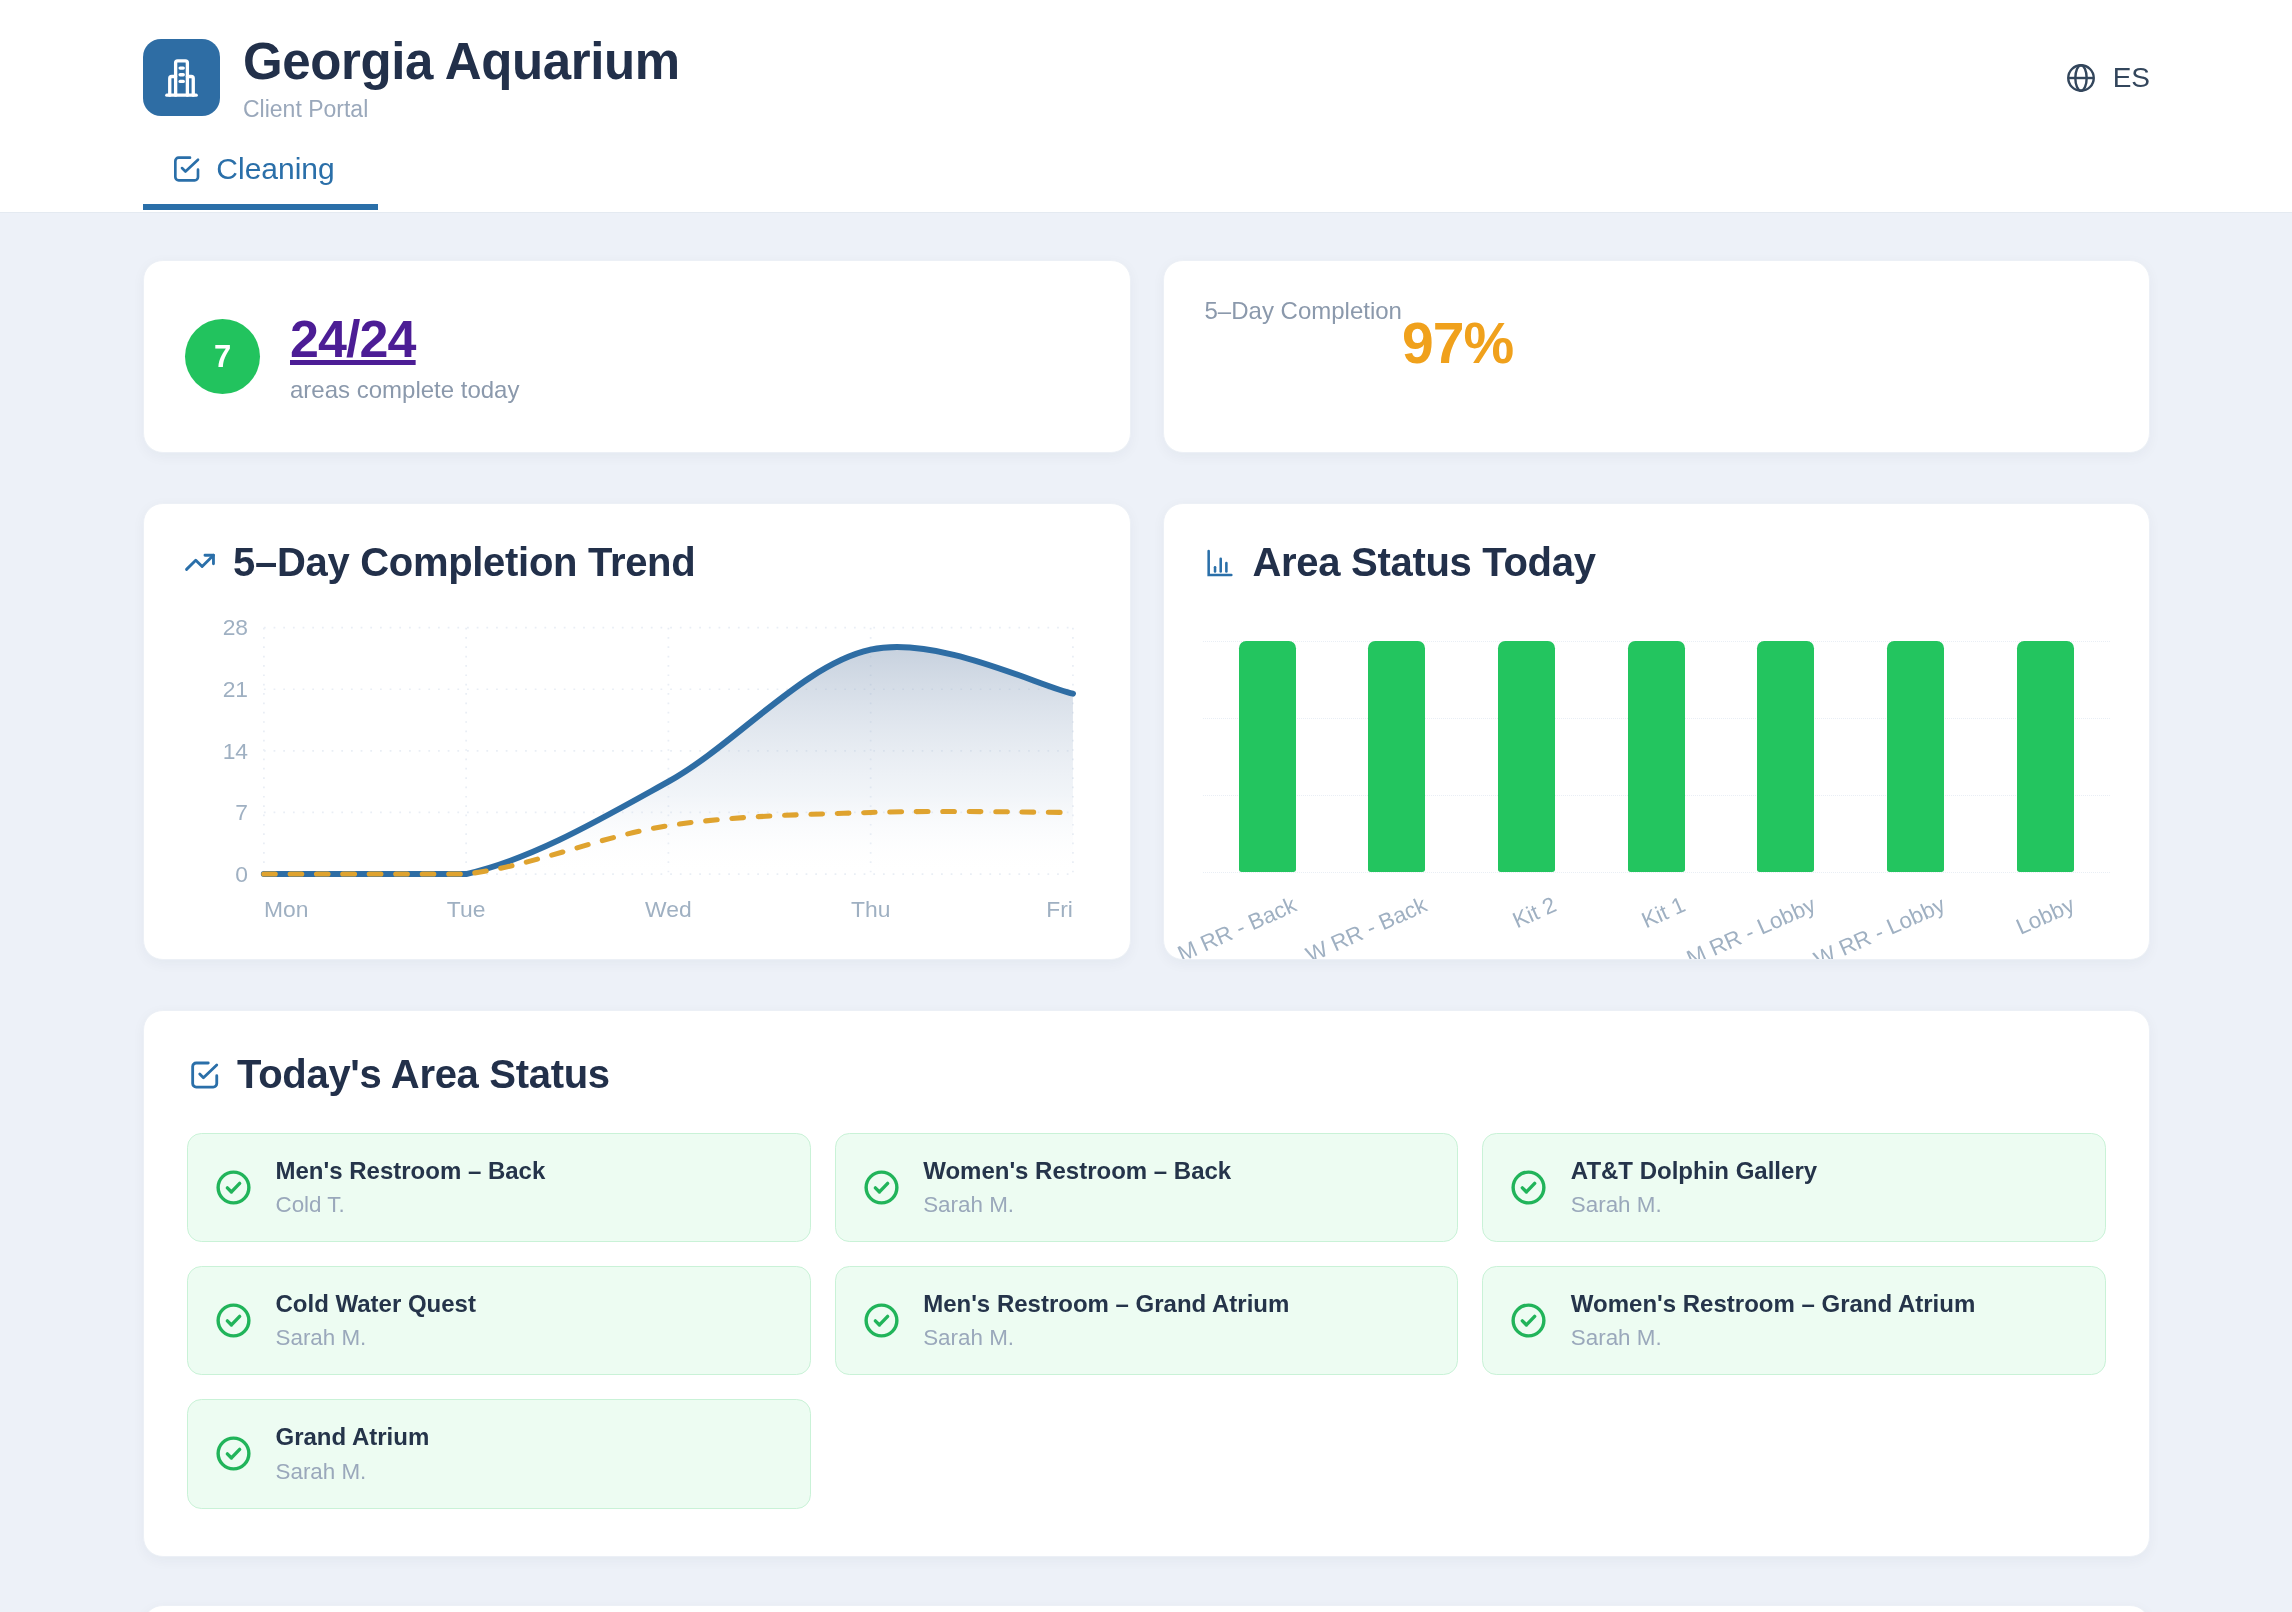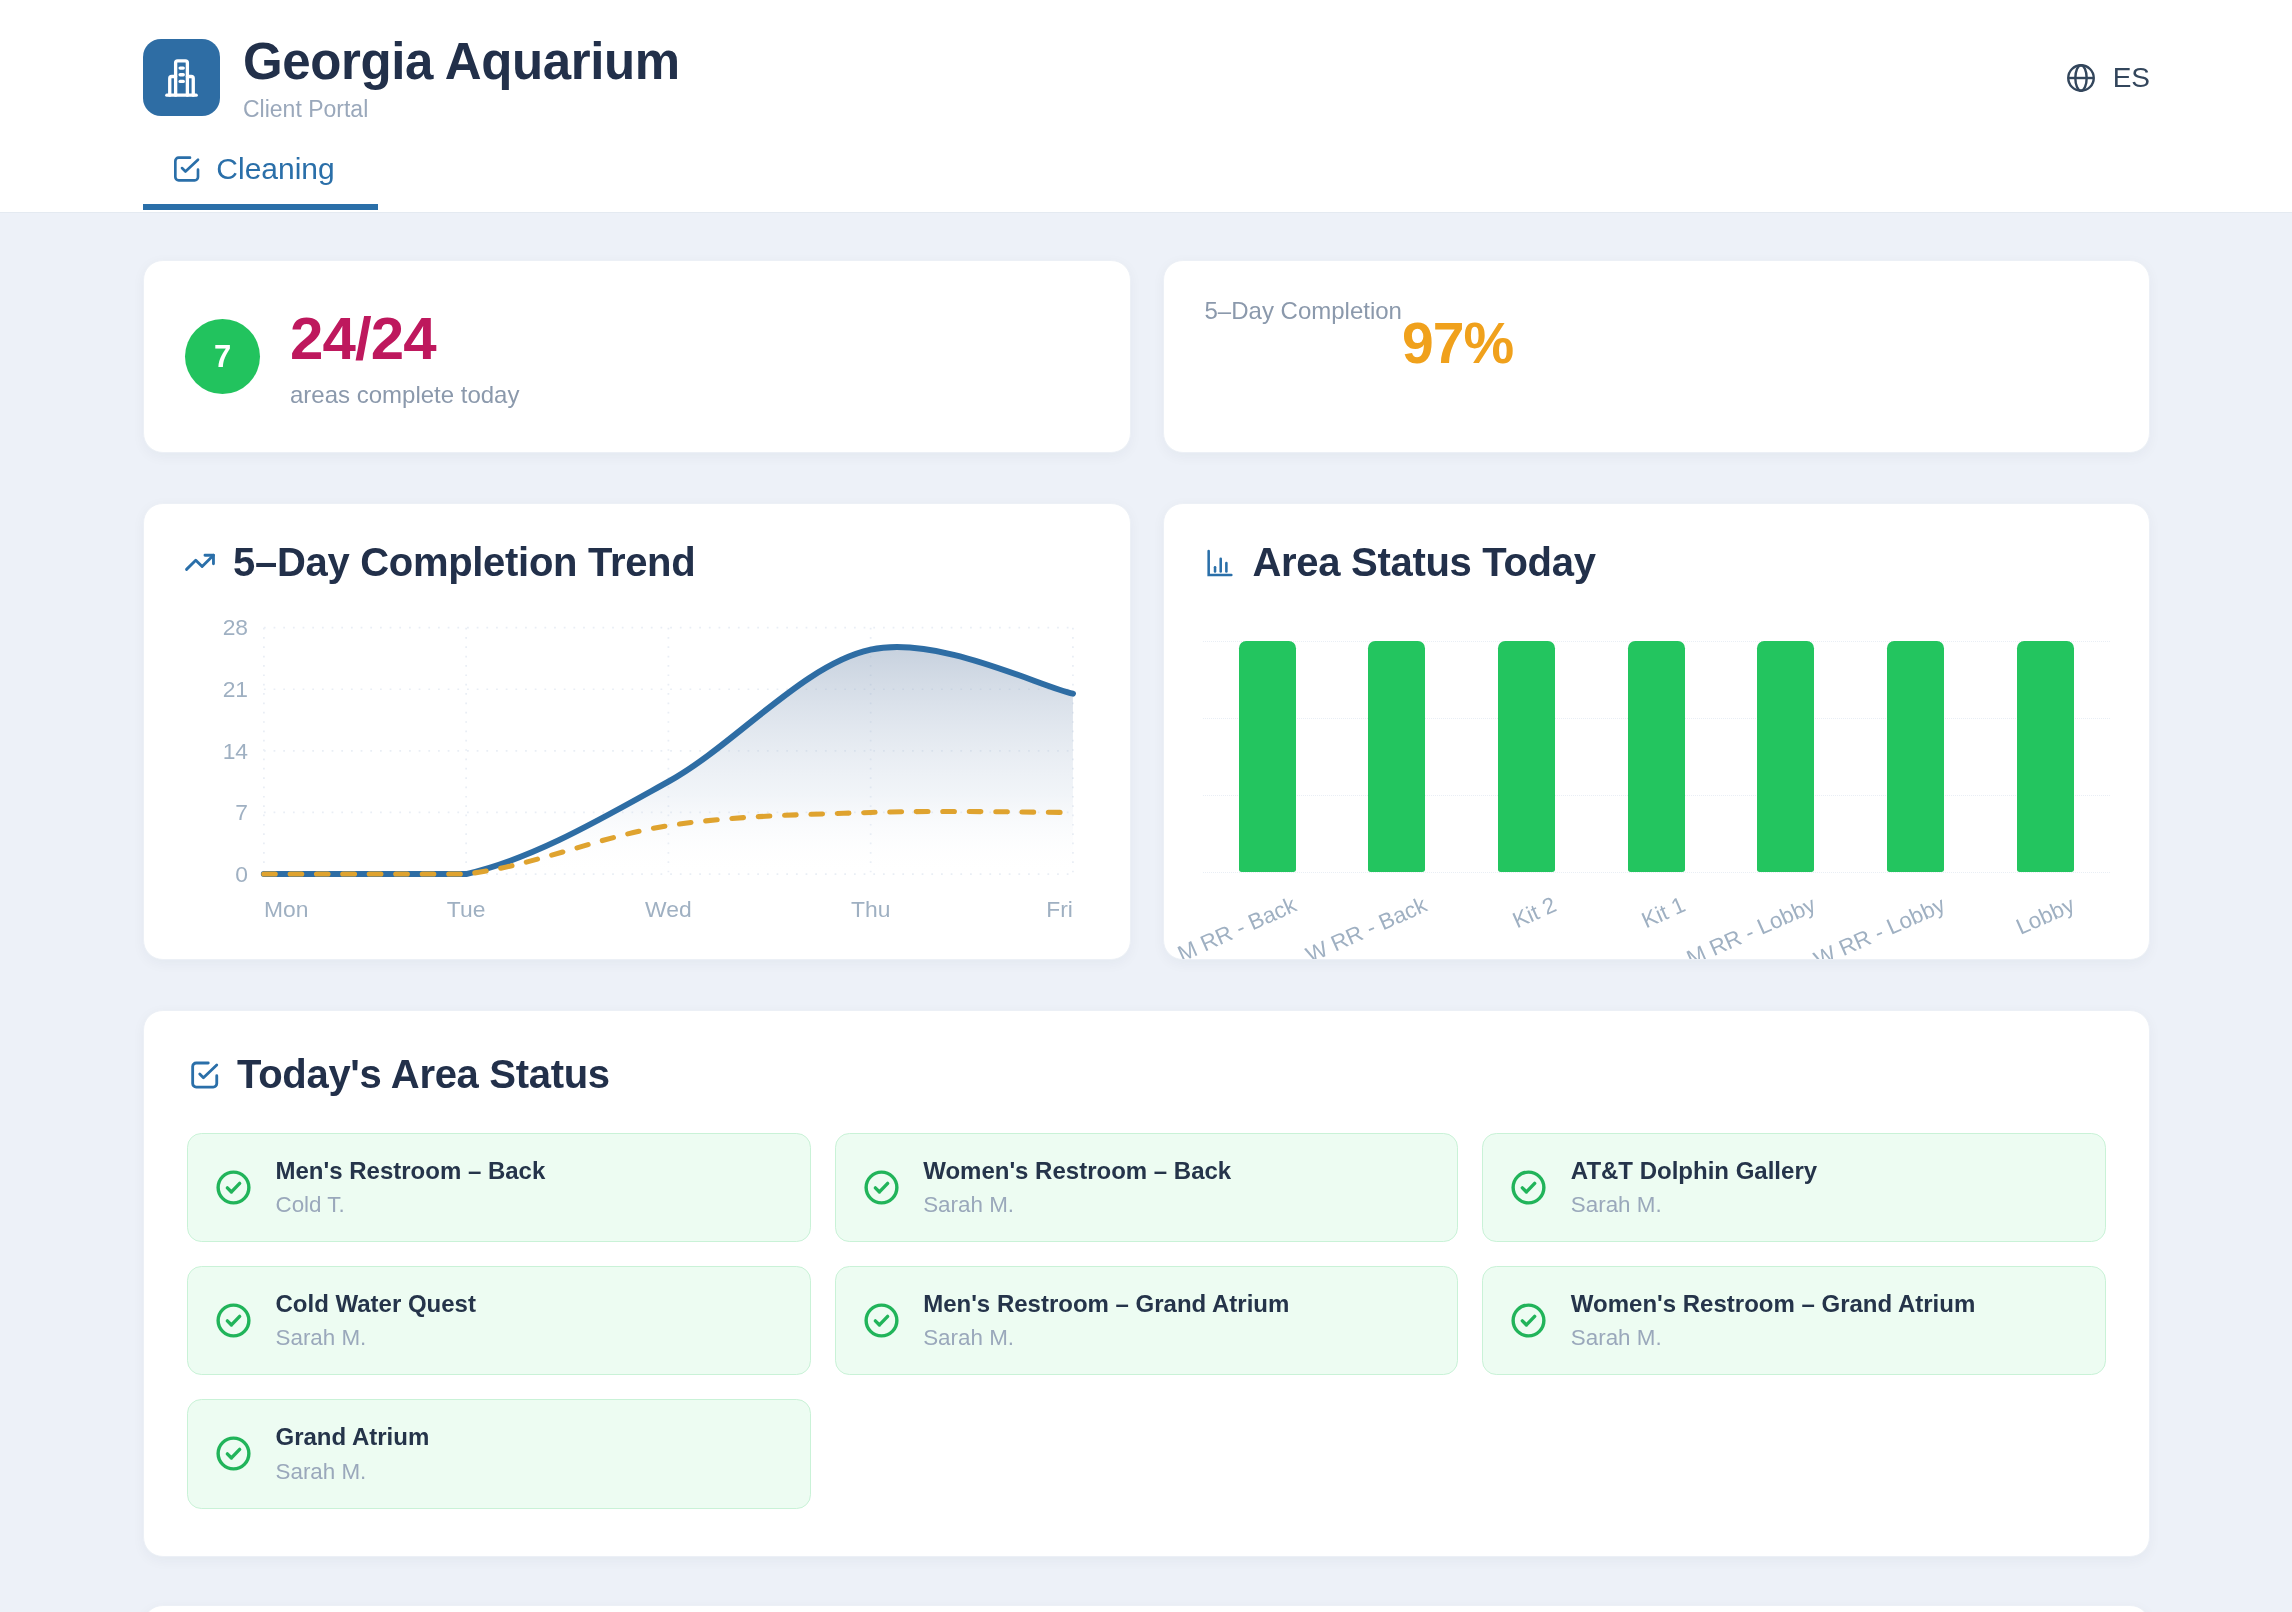--- a/index.html
+++ b/index.html
@@ -38,21 +38,21 @@
   .row2 { display:grid; grid-template-columns:1fr 1fr; gap:32px; }
   
   .row-stats { margin-bottom:50px; }
   .stat-card { height:193px; display:flex; align-items:center; padding:0 41px; }
   .badge {
     width:75px; height:75px; border-radius:50%; background:#22c35e;
     color:#fff; font-size:31px; font-weight:bold;
     display:flex; align-items:center; justify-content:center; flex:0 0 auto;
   }
   .stat-text { margin-left:30px; }
-  .stat-ratio { font-size:60px; font-weight:bold; color:#be185d; letter-spacing:-0.9px; }
+  .stat-ratio { font-size:52px; font-weight:bold; color:#4c1d95; letter-spacing:-0.9px;text-decoration:underline; }
   .stat-caption { font-size:24px; color:#8b99ac; margin-top:7.2px; }
   
   .completion-card { height:193px; padding:36px 41px; display:flex; }
   .completion-label { font-size:24px; color:#8b99ac; }
   .completion-pct { font-size:57px; font-weight:bold; color:#f0a11c; margin-top:12.5px; letter-spacing:-0.9px; }
   .progress-track {
     margin-top:23px; height:18px; border-radius:9px; background:#eaeff5; overflow:hidden;
   }
   .progress-fill { height:100%; border-radius:9px; background:#f0a11c; }
   

